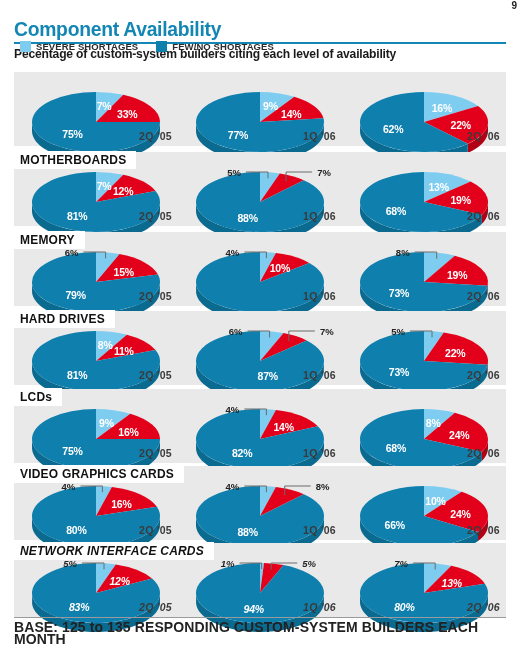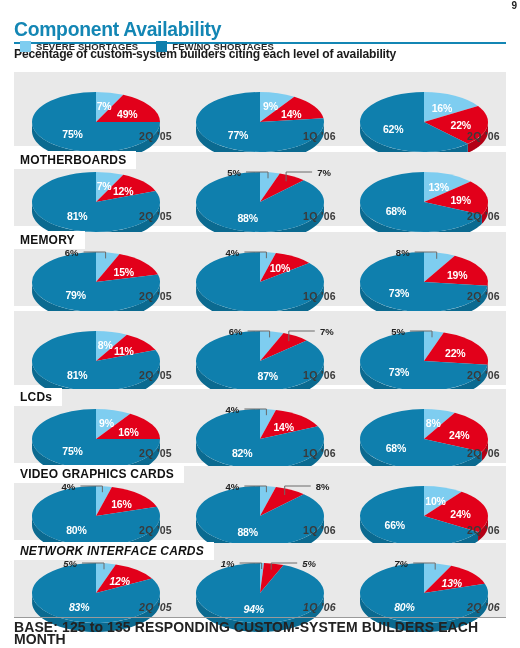--- a/index.html
+++ b/index.html
@@ -95,21 +95,21 @@
   </div>
 
 <div id="rows-host">
     <div class="row" style="top: 72px; height: 74px;">
       <div class="cell cell-c0">
         <div class="pie-wrap" style="top: 14px; width: 150px; height: 84px;"><svg width="150" height="84" viewBox="0 0 150 84">
             <path d="M 139.00 36.00 L 138.89 37.77 L 138.56 39.53 L 138.00 41.27 L 137.23 43.00 L 136.24 44.71 L 135.04 46.38 L 133.64 48.02 L 132.02 49.62 L 130.22 51.17 L 128.21 52.67 L 126.03 54.11 L 123.67 55.48 L 121.13 56.79 L 118.44 58.03 L 115.60 59.19 L 112.62 60.27 L 109.50 61.27 L 106.27 62.17 L 102.93 62.99 L 99.49 63.72 L 95.97 64.34 L 92.37 64.87 L 88.72 65.30 L 85.01 65.63 L 81.27 65.86 L 77.51 65.98 L 73.74 65.99 L 69.98 65.91 L 66.23 65.72 L 62.51 65.42 L 58.84 65.03 L 55.22 64.53 L 51.67 63.94 L 48.21 63.24 L 44.83 62.46 L 41.56 61.58 L 38.41 60.61 L 35.38 59.56 L 32.49 58.43 L 29.75 57.21 L 27.16 55.93 L 24.74 54.57 L 22.49 53.15 L 20.43 51.67 L 18.56 50.14 L 16.88 48.56 L 15.40 46.93 L 14.13 45.27 L 13.07 43.57 L 12.23 41.85 L 11.60 40.11 L 11.20 38.35 L 11.01 36.59 L 11.01 45.59 L 11.20 47.35 L 11.60 49.11 L 12.23 50.85 L 13.07 52.57 L 14.13 54.27 L 15.40 55.93 L 16.88 57.56 L 18.56 59.14 L 20.43 60.67 L 22.49 62.15 L 24.74 63.57 L 27.16 64.93 L 29.75 66.21 L 32.49 67.43 L 35.38 68.56 L 38.41 69.61 L 41.56 70.58 L 44.83 71.46 L 48.21 72.24 L 51.67 72.94 L 55.22 73.53 L 58.84 74.03 L 62.51 74.42 L 66.23 74.72 L 69.98 74.91 L 73.74 74.99 L 77.51 74.98 L 81.27 74.86 L 85.01 74.63 L 88.72 74.30 L 92.37 73.87 L 95.97 73.34 L 99.49 72.72 L 102.93 71.99 L 106.27 71.17 L 109.50 70.27 L 112.62 69.27 L 115.60 68.19 L 118.44 67.03 L 121.13 65.79 L 123.67 64.48 L 126.03 63.11 L 128.21 61.67 L 130.22 60.17 L 132.02 58.62 L 133.64 57.02 L 135.04 55.38 L 136.24 53.71 L 137.23 52.00 L 138.00 50.27 L 138.56 48.53 L 138.89 46.77 L 139.00 45.00 Z" fill="#0b6a90"></path>
             <path d="M 75 36 L 75.00 6.00 A 64 30 0 0 1 102.25 8.86 Z" fill="#7ecdf0"></path>
             <path d="M 75 36 L 102.25 8.86 A 64 30 0 0 1 139.00 36.00 Z" fill="#e2001a"></path>
             <path d="M 75 36 L 139.00 36.00 A 64 30 0 1 1 75.00 6.00 Z" fill="#0f7fad"></path>
-          </svg><div class="inlabel" style="left: 83.1px; top: 20px;">7%</div><div class="inlabel" style="left: 106.3px; top: 27.7px;">49%</div><div class="inlabel" style="left: 51.5px; top: 48px;">75%</div></div>
+          </svg><div class="inlabel" style="left: 83.1px; top: 20px;">7%</div><div class="inlabel" style="left: 106.3px; top: 27.7px;">33%</div><div class="inlabel" style="left: 51.5px; top: 48px;">75%</div></div>
         <div class="period" style="right: 6px; bottom: 4px;">2Q '05</div>
       </div>
       <div class="cell cell-c1">
         <div class="pie-wrap" style="top: 14px; width: 150px; height: 84px;"><svg width="150" height="84" viewBox="0 0 150 84">
             <path d="M 138.90 37.67 L 138.57 39.48 L 138.00 41.27 L 137.21 43.05 L 136.19 44.80 L 134.94 46.52 L 133.47 48.19 L 131.79 49.83 L 129.91 51.41 L 127.82 52.94 L 125.54 54.41 L 123.07 55.80 L 120.43 57.13 L 117.62 58.38 L 114.66 59.54 L 111.55 60.63 L 108.31 61.62 L 104.95 62.51 L 101.47 63.31 L 97.90 64.01 L 94.25 64.61 L 90.53 65.10 L 86.75 65.49 L 82.92 65.77 L 79.07 65.94 L 75.20 66.00 L 71.33 65.95 L 67.48 65.79 L 63.65 65.52 L 59.86 65.15 L 56.13 64.67 L 52.47 64.08 L 48.89 63.39 L 45.41 62.60 L 42.03 61.71 L 38.78 60.73 L 35.65 59.66 L 32.68 58.50 L 29.85 57.26 L 27.19 55.95 L 24.71 54.55 L 22.41 53.10 L 20.30 51.57 L 18.39 50.00 L 16.69 48.37 L 15.20 46.69 L 13.93 44.98 L 12.89 43.23 L 12.07 41.46 L 11.48 39.67 L 11.12 37.86 L 11.00 36.05 L 11.00 45.05 L 11.12 46.86 L 11.48 48.67 L 12.07 50.46 L 12.89 52.23 L 13.93 53.98 L 15.20 55.69 L 16.69 57.37 L 18.39 59.00 L 20.30 60.57 L 22.41 62.10 L 24.71 63.55 L 27.19 64.95 L 29.85 66.26 L 32.68 67.50 L 35.65 68.66 L 38.78 69.73 L 42.03 70.71 L 45.41 71.60 L 48.89 72.39 L 52.47 73.08 L 56.13 73.67 L 59.86 74.15 L 63.65 74.52 L 67.48 74.79 L 71.33 74.95 L 75.20 75.00 L 79.07 74.94 L 82.92 74.77 L 86.75 74.49 L 90.53 74.10 L 94.25 73.61 L 97.90 73.01 L 101.47 72.31 L 104.95 71.51 L 108.31 70.62 L 111.55 69.63 L 114.66 68.54 L 117.62 67.38 L 120.43 66.13 L 123.07 64.80 L 125.54 63.41 L 127.82 61.94 L 129.91 60.41 L 131.79 58.83 L 133.47 57.19 L 134.94 55.52 L 136.19 53.80 L 137.21 52.05 L 138.00 50.27 L 138.57 48.48 L 138.90 46.67 Z" fill="#0b6a90"></path>
             <path d="M 75 36 L 75.00 6.00 A 64 30 0 0 1 109.29 10.67 Z" fill="#7ecdf0"></path>
             <path d="M 75 36 L 109.29 10.67 A 64 30 0 0 1 138.50 32.24 Z" fill="#e2001a"></path>
             <path d="M 75 36 L 138.50 32.24 A 64 30 0 1 1 75.00 6.00 Z" fill="#0f7fad"></path>
           </svg><div class="inlabel" style="left: 85.4px; top: 20.3px;">9%</div><div class="inlabel" style="left: 106.3px; top: 27.7px;">14%</div><div class="inlabel" style="left: 53px; top: 48.7px;">77%</div></div>
         <div class="period" style="right: 6px; bottom: 4px;">1Q '06</div>
@@ -186,20 +186,21 @@
             <path d="M 138.50 39.76 L 137.93 41.46 L 137.16 43.14 L 136.19 44.80 L 135.01 46.43 L 133.64 48.02 L 132.07 49.58 L 130.32 51.09 L 128.38 52.55 L 126.27 53.96 L 123.99 55.30 L 121.55 56.59 L 118.96 57.80 L 116.22 58.95 L 113.35 60.02 L 110.35 61.01 L 107.23 61.92 L 104.01 62.74 L 100.69 63.48 L 97.29 64.12 L 93.82 64.67 L 90.28 65.13 L 86.70 65.49 L 83.07 65.76 L 79.42 65.93 L 75.75 66.00 L 72.09 65.97 L 68.43 65.84 L 64.79 65.62 L 61.19 65.29 L 57.63 64.87 L 54.13 64.36 L 50.69 63.75 L 47.34 63.05 L 44.08 62.27 L 40.92 61.39 L 37.87 60.44 L 34.95 59.40 L 32.15 58.28 L 29.50 57.10 L 26.99 55.84 L 24.65 54.52 L 22.47 53.13 L 20.46 51.70 L 18.63 50.20 L 16.98 48.67 L 15.53 47.09 L 14.27 45.47 L 13.22 43.83 L 12.36 42.15 L 11.71 40.46 L 11.27 38.75 L 11.04 37.04 L 11.04 46.04 L 11.27 47.75 L 11.71 49.46 L 12.36 51.15 L 13.22 52.83 L 14.27 54.47 L 15.53 56.09 L 16.98 57.67 L 18.63 59.20 L 20.46 60.70 L 22.47 62.13 L 24.65 63.52 L 26.99 64.84 L 29.50 66.10 L 32.15 67.28 L 34.95 68.40 L 37.87 69.44 L 40.92 70.39 L 44.08 71.27 L 47.34 72.05 L 50.69 72.75 L 54.13 73.36 L 57.63 73.87 L 61.19 74.29 L 64.79 74.62 L 68.43 74.84 L 72.09 74.97 L 75.75 75.00 L 79.42 74.93 L 83.07 74.76 L 86.70 74.49 L 90.28 74.13 L 93.82 73.67 L 97.29 73.12 L 100.69 72.48 L 104.01 71.74 L 107.23 70.92 L 110.35 70.01 L 113.35 69.02 L 116.22 67.95 L 118.96 66.80 L 121.55 65.59 L 123.99 64.30 L 126.27 62.96 L 128.38 61.55 L 130.32 60.09 L 132.07 58.58 L 133.64 57.02 L 135.01 55.43 L 136.19 53.80 L 137.16 52.14 L 137.93 50.46 L 138.50 48.76 Z" fill="#0b6a90"></path>
             <path d="M 75 36 L 75.00 6.00 A 64 30 0 0 1 105.83 9.71 Z" fill="#7ecdf0"></path>
             <path d="M 75 36 L 105.83 9.71 A 64 30 0 0 1 138.50 39.76 Z" fill="#e2001a"></path>
             <path d="M 75 36 L 138.50 39.76 A 64 30 0 1 1 75.00 6.00 Z" fill="#0f7fad"></path>
             <path d="M 87.7 12.8 L 87.7 6 L 65.7 6" class="leader"></path>
           </svg><div class="outlabel" style="left: 53.7329px; top: 6px;">8%</div><div class="inlabel" style="left: 108.1px; top: 29.1px;">19%</div><div class="inlabel" style="left: 50px; top: 47.3px;">73%</div></div>
         <div class="period" style="right: 6px; bottom: 4px;">2Q '06</div>
       </div>
     </div>
     <div class="row" style="top: 311px; height: 74px;">
+      <div class="row-label">HARD DRIVES</div>
       <div class="cell cell-c0">
         <div class="pie-wrap" style="top: 14px; width: 150px; height: 84px;"><svg width="150" height="84" viewBox="0 0 150 84">
             <path d="M 139.00 36.14 L 138.85 38.05 L 138.44 39.95 L 137.78 41.83 L 136.86 43.69 L 135.69 45.52 L 134.28 47.31 L 132.63 49.05 L 130.74 50.74 L 128.63 52.37 L 126.30 53.94 L 123.76 55.43 L 121.03 56.84 L 118.11 58.17 L 115.02 59.41 L 111.76 60.56 L 108.35 61.60 L 104.81 62.55 L 101.15 63.38 L 97.39 64.10 L 93.53 64.72 L 89.60 65.21 L 85.61 65.59 L 81.57 65.84 L 77.51 65.98 L 73.44 65.99 L 69.38 65.88 L 65.34 65.66 L 61.33 65.31 L 57.39 64.84 L 53.51 64.26 L 49.72 63.56 L 46.03 62.75 L 42.46 61.83 L 39.03 60.81 L 35.73 59.69 L 32.60 58.47 L 29.64 57.16 L 26.86 55.77 L 24.28 54.29 L 21.90 52.75 L 19.73 51.13 L 17.79 49.45 L 16.09 47.72 L 14.62 45.94 L 13.39 44.12 L 12.41 42.27 L 11.69 40.39 L 11.22 38.49 L 11.01 36.59 L 11.01 45.59 L 11.22 47.49 L 11.69 49.39 L 12.41 51.27 L 13.39 53.12 L 14.62 54.94 L 16.09 56.72 L 17.79 58.45 L 19.73 60.13 L 21.90 61.75 L 24.28 63.29 L 26.86 64.77 L 29.64 66.16 L 32.60 67.47 L 35.73 68.69 L 39.03 69.81 L 42.46 70.83 L 46.03 71.75 L 49.72 72.56 L 53.51 73.26 L 57.39 73.84 L 61.33 74.31 L 65.34 74.66 L 69.38 74.88 L 73.44 74.99 L 77.51 74.98 L 81.57 74.84 L 85.61 74.59 L 89.60 74.21 L 93.53 73.72 L 97.39 73.10 L 101.15 72.38 L 104.81 71.55 L 108.35 70.60 L 111.76 69.56 L 115.02 68.41 L 118.11 67.17 L 121.03 65.84 L 123.76 64.43 L 126.30 62.94 L 128.63 61.37 L 130.74 59.74 L 132.63 58.05 L 134.28 56.31 L 135.69 54.52 L 136.86 52.69 L 137.78 50.83 L 138.44 48.95 L 138.85 47.05 L 139.00 45.14 Z" fill="#0b6a90"></path>
             <path d="M 75 36 L 75.00 6.00 A 64 30 0 0 1 105.83 9.71 Z" fill="#7ecdf0"></path>
             <path d="M 75 36 L 105.83 9.71 A 64 30 0 0 1 134.51 24.96 Z" fill="#e2001a"></path>
             <path d="M 75 36 L 134.51 24.96 A 64 30 0 1 1 75.00 6.00 Z" fill="#0f7fad"></path>
           </svg><div class="inlabel" style="left: 84.2px; top: 20.1px;">8%</div><div class="inlabel" style="left: 102.8px; top: 25.5px;">11%</div><div class="inlabel" style="left: 56.3px; top: 49.9px;">81%</div></div>
         <div class="period" style="right: 6px; bottom: 4px;">2Q '05</div>
       </div>
       <div class="cell cell-c1">

